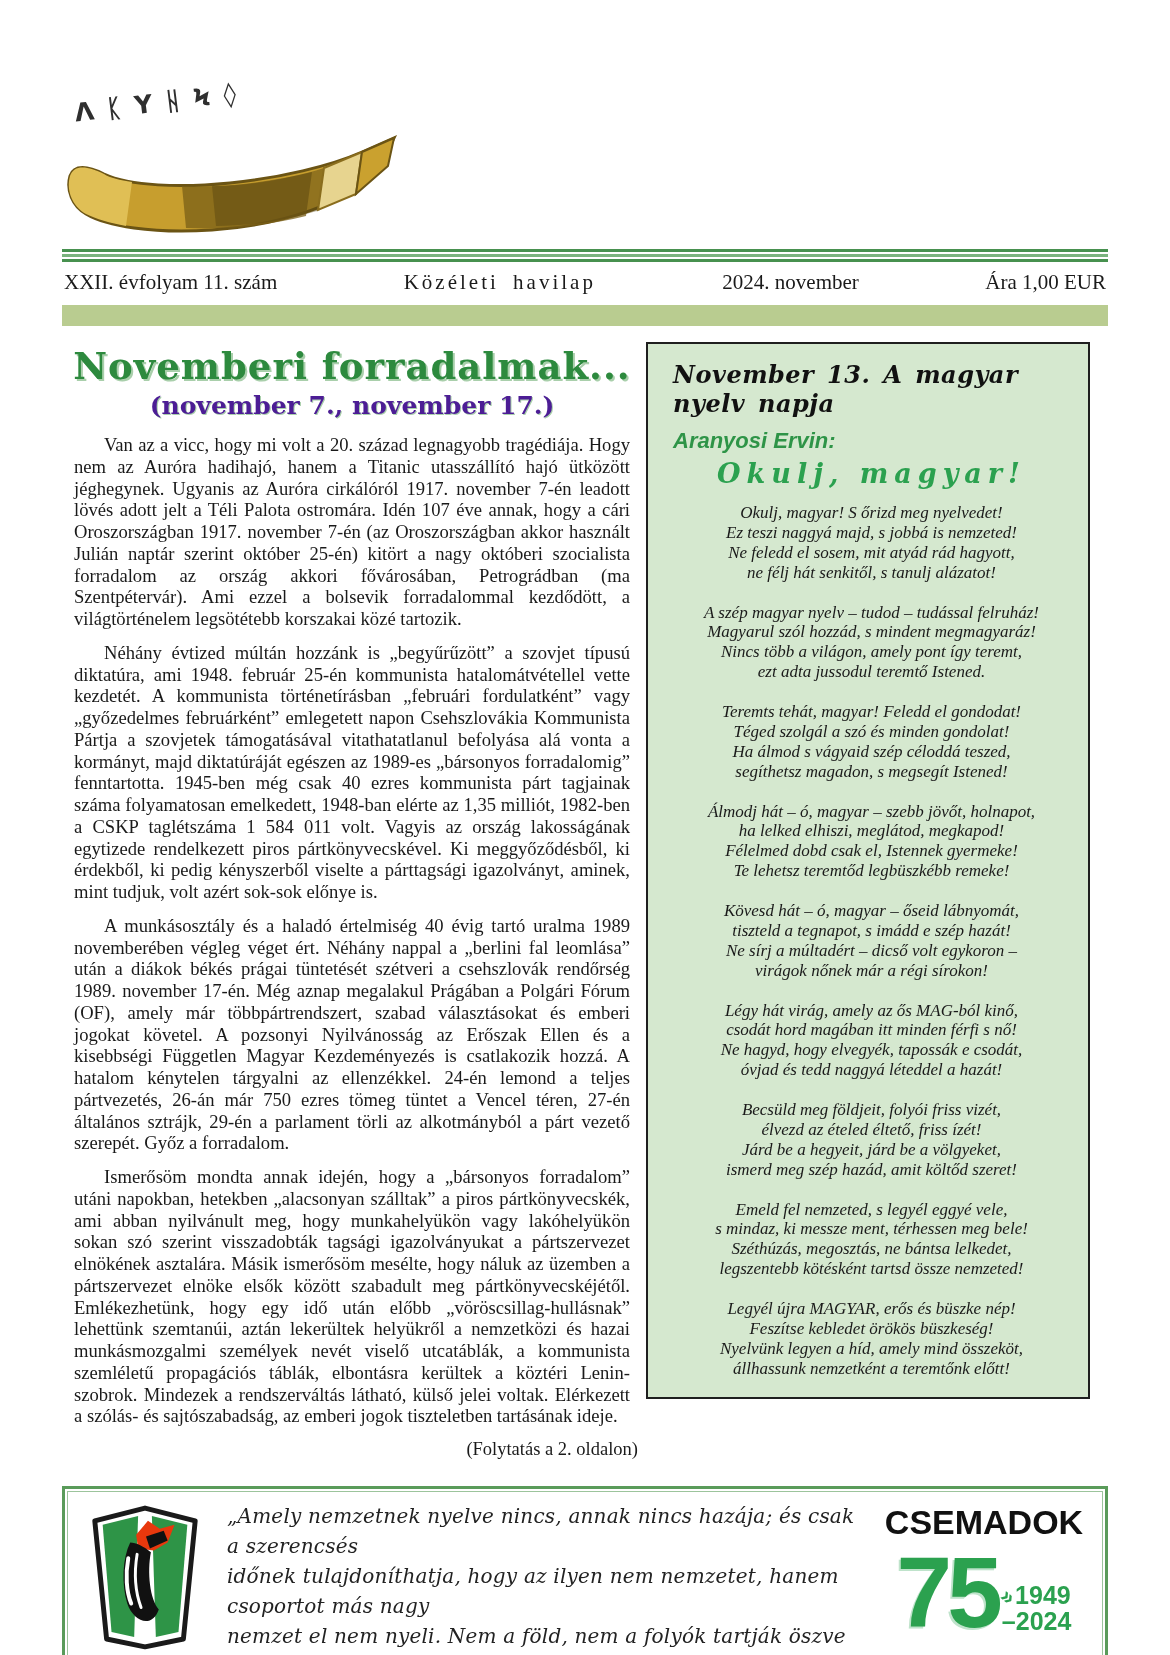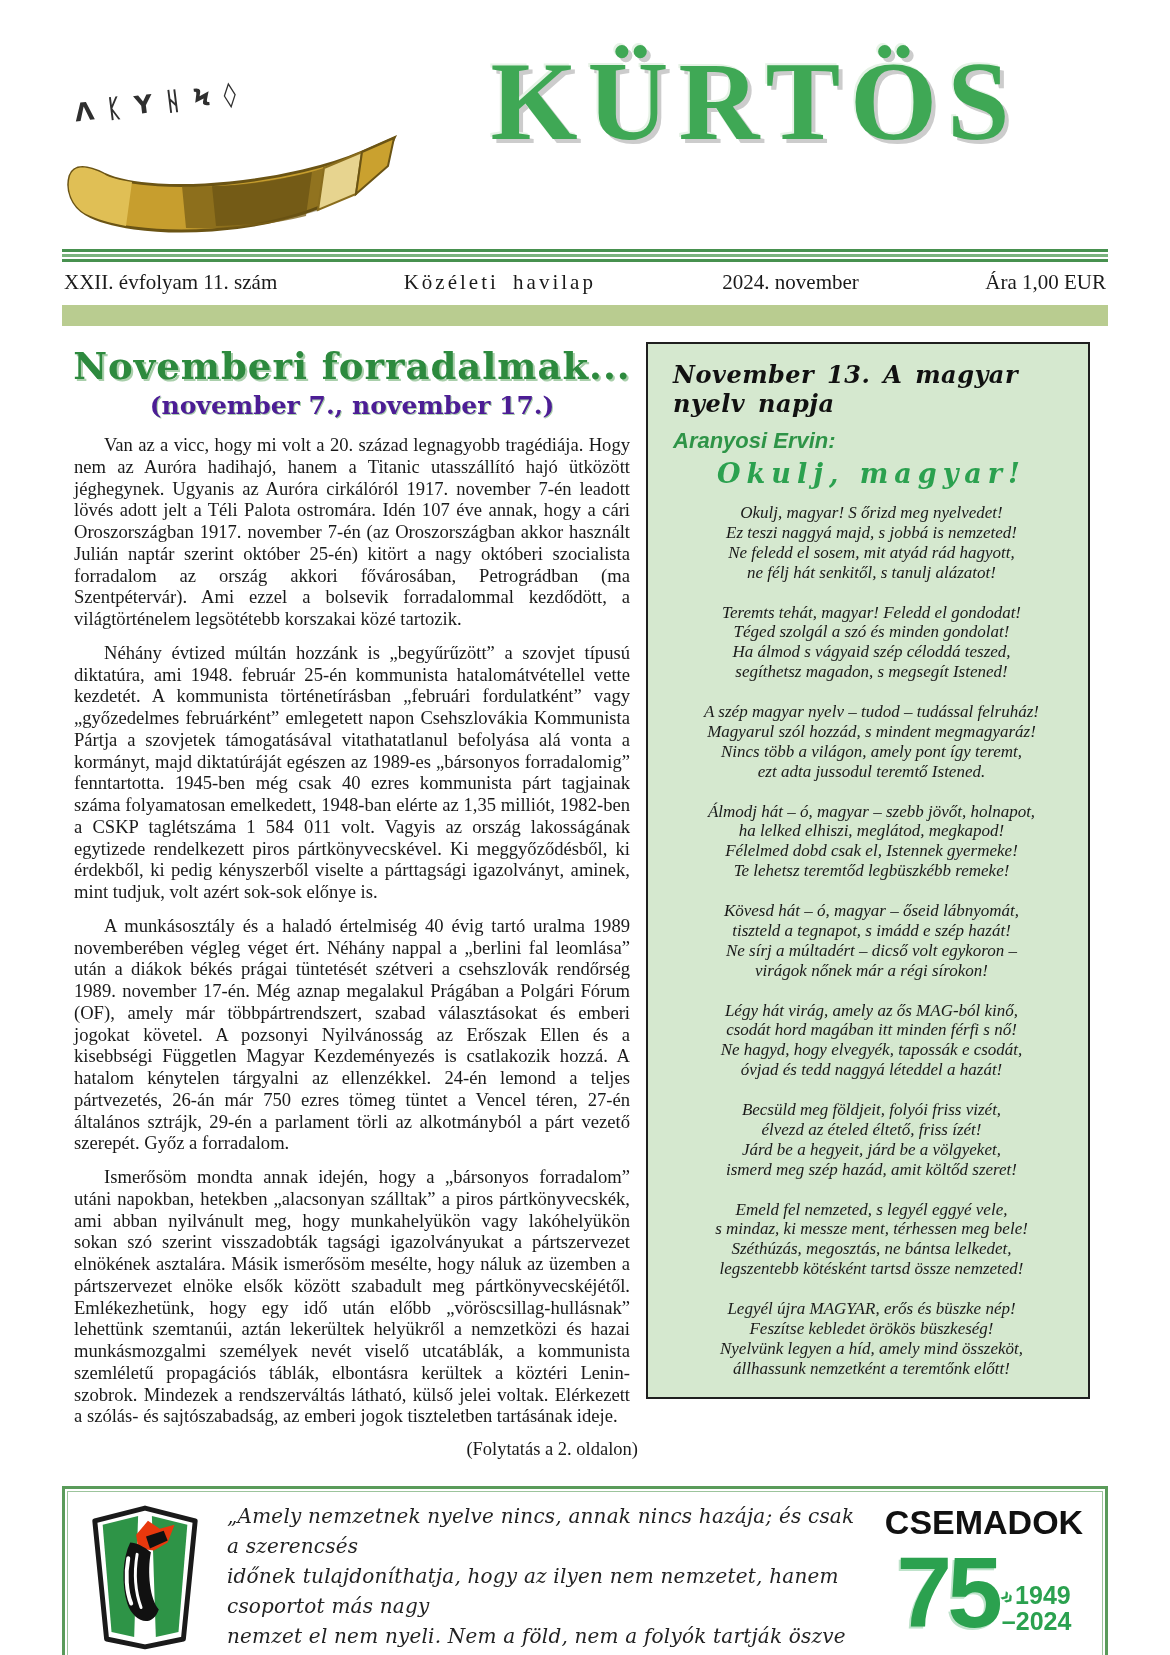--- a/index.html
+++ b/index.html
@@ -156,21 +156,20 @@
       <div class="runes">ΛᛕYᚺϞ◊</div>
       <svg class="horn-svg" width="340" height="140" viewBox="0 0 340 140">
         <path d="M8,78 C4,92 10,108 24,116 C44,128 90,136 150,132 C220,127 286,106 318,70 L332,40 L300,54 C268,68 218,80 168,85 C118,90 68,88 42,76 C26,68 12,66 8,78 Z" fill="#c79e2e" stroke="#6b5414" stroke-width="3"></path>
         <path d="M120,88 C160,90 210,84 250,74 L244,118 C204,128 160,132 124,130 Z" fill="#7a5f17" opacity="0.75"></path>
         <path d="M150,88 C190,88 230,80 262,70 L258,112 C226,122 188,128 154,128 Z" fill="#5c470f" opacity="0.5"></path>
         <path d="M262,70 L300,54 L294,96 L256,112 Z" fill="#e7d48f" stroke="#8a6d1d" stroke-width="2"></path>
         <path d="M8,78 C4,92 10,108 24,116 C34,121 48,125 64,128 L70,84 C58,82 48,80 42,76 C26,68 12,66 8,78 Z" fill="#e0bf55"></path>
         <path d="M300,54 L332,40 L326,68 L294,96 Z" fill="#caa12f" stroke="#6b5414" stroke-width="2"></path>
       </svg>
     </div>
-    <h1 class="paper-title">KÜRTÖS</h1>
   </header>
 
   <div class="triple-rule">
     <div class="r1"></div>
       <div class="r2"></div>
       <div class="r3"></div>
   </div>
 
   <div class="infobar">
     <span>XXII. évfolyam 11. szám</span>
@@ -194,28 +193,28 @@
     </section>
 
     <aside class="poem-box">
       <div class="poem-header">November 13. A magyar nyelv napja</div>
       <div class="poem-author">Aranyosi Ervin:</div>
       <div class="poem-title">Okulj, magyar!</div>
       <div class="stanza">Okulj, magyar! S őrizd meg nyelvedet!
 Ez teszi naggyá majd, s jobbá is nemzeted!
 Ne feledd el sosem, mit atyád rád hagyott,
 ne félj hát senkitől, s tanulj alázatot!</div>
+      <div class="stanza">A szép magyar nyelv – tudod –  tudással felruház!
+Magyarul szól hozzád, s mindent megmagyaráz!
+Nincs több a világon, amely pont így teremt,
+ezt adta jussodul teremtő Istened.</div>
       <div class="stanza">Teremts tehát, magyar! Feledd el gondodat!
 Téged szolgál a szó és minden gondolat!
 Ha álmod s vágyaid szép céloddá teszed,
 segíthetsz magadon, s megsegít Istened!</div>
-      <div class="stanza">A szép magyar nyelv – tudod –  tudással felruház!
-Magyarul szól hozzád, s mindent megmagyaráz!
-Nincs több a világon, amely pont így teremt,
-ezt adta jussodul teremtő Istened.</div>
       <div class="stanza">Álmodj hát – ó, magyar – szebb jövőt, holnapot,
 ha lelked elhiszi, meglátod, megkapod!
 Félelmed dobd csak el, Istennek gyermeke!
 Te lehetsz teremtőd legbüszkébb remeke!</div>
       <div class="stanza">Kövesd hát – ó, magyar – őseid lábnyomát,
 tiszteld a tegnapot, s imádd e szép hazát!
 Ne sírj a múltadért –  dicső volt egykoron –
 virágok nőnek már a régi sírokon!</div>
       <div class="stanza">Légy hát virág, amely az ős MAG-ból kinő,
 csodát hord magában itt minden férfi s nő!

